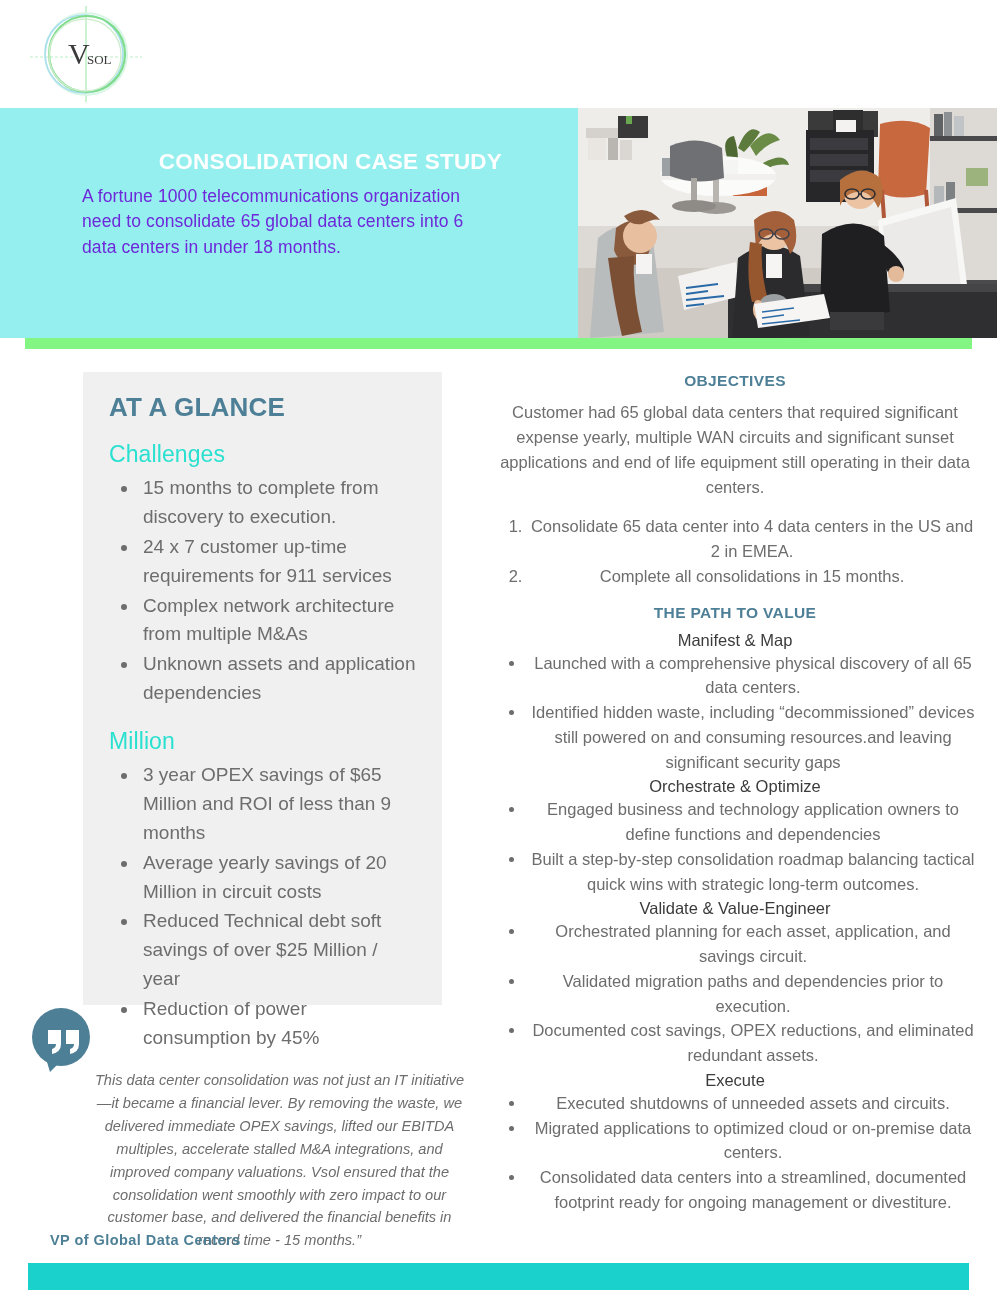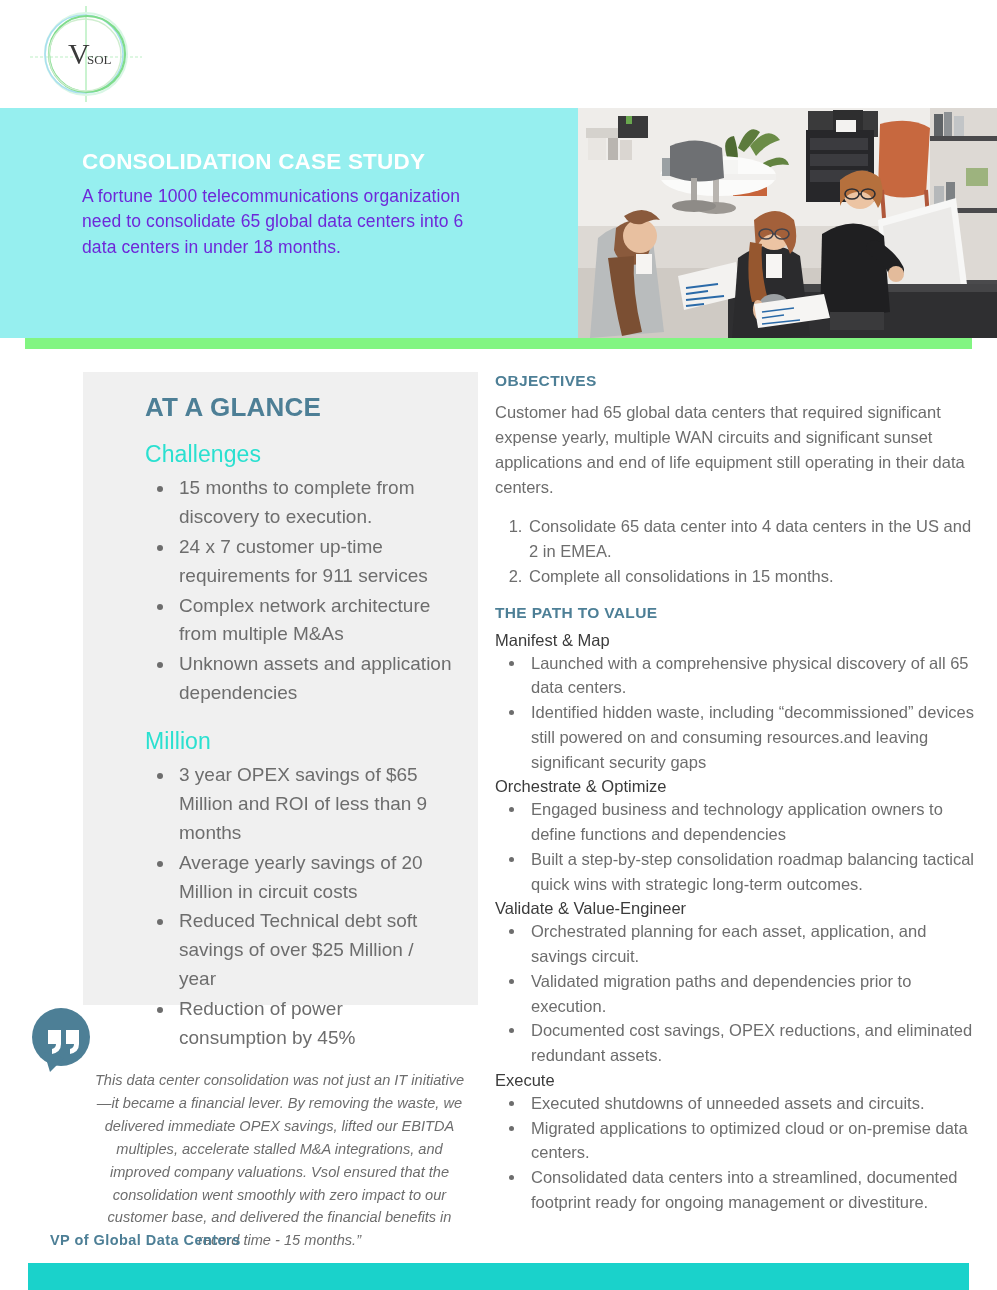--- a/index.html
+++ b/index.html
@@ -46,20 +46,21 @@
     left: 82px; top: 42px;
     width: 420px;
   }
   .hero-title {
     font-size: 22.5px;
     font-weight: bold;
     color: #ffffff;
     letter-spacing: 0.2px;
     margin: 0 0 9px 0;
     line-height: 1.1;
+    text-align: right;
   }
   .hero-sub {
     font-size: 17.5px;
     color: #6d28d9;
     line-height: 1.46;
     margin: 0;
     letter-spacing: 0.1px;
   }
   .hero-photo {
     position: absolute;
@@ -77,21 +78,20 @@
     width: 947px; height: 11px;
     background: #82f582;
   }
 
   
   .glance-panel {
     position: absolute;
     left: 83px; top: 372px;
     width: 359px; height: 633px;
     background: #f0f0f0;
-    padding-left: 36px;
   }
   .glance-inner {
     padding: 20px 24px 0 26px;
   }
   .glance-title {
     font-size: 26px;
     font-weight: bold;
     color: #4d7f96;
     margin: 0 0 18px 0;
     letter-spacing: 0.2px;
@@ -147,20 +147,21 @@
     color: #4d7f96;
     letter-spacing: 0.45px;
     margin: 0;
   }
 
   
   .right-col {
     position: absolute;
     left: 495px; top: 372px;
     width: 480px;
+    text-align: center;
   }
   .sec-head {
     font-size: 15.5px;
     font-weight: bold;
     color: #4d7f96;
     letter-spacing: 0.35px;
     margin: 0 0 10px 0;
   }
   .sec-head.path { margin-top: 14px; margin-bottom: 9px; }
   .body-para {

